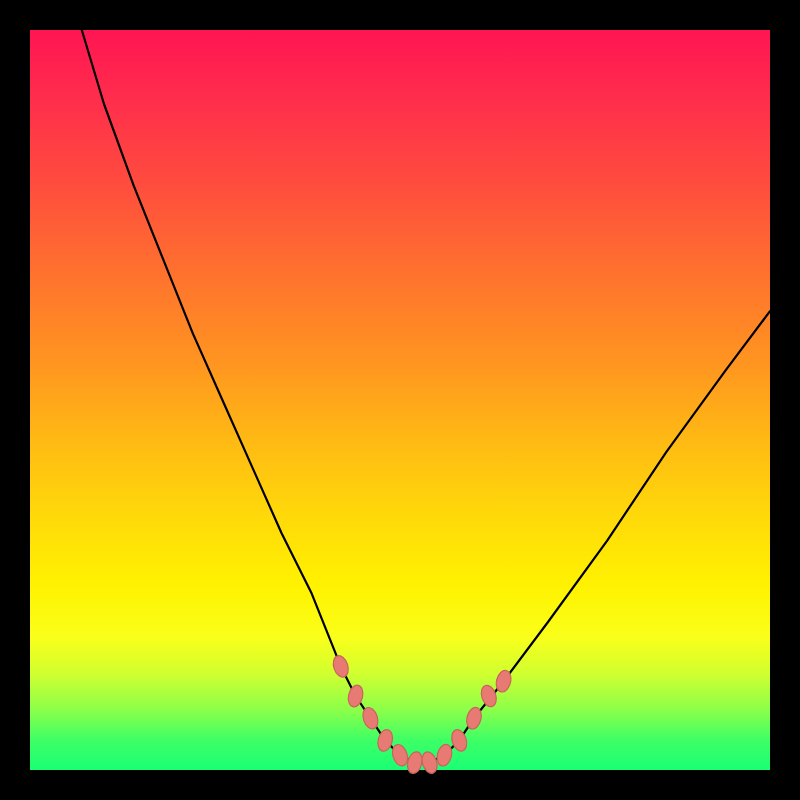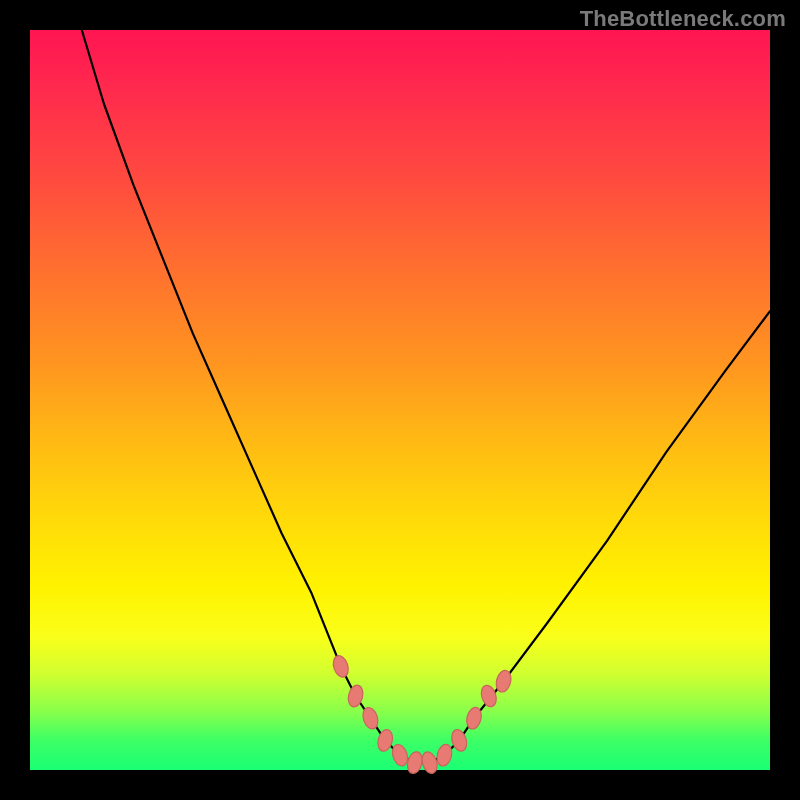--- a/index.html
+++ b/index.html
@@ -69,21 +69,20 @@
   .marker {
     fill: #e77a72;
     stroke: #c9645d;
     stroke-width: 1.2;
   }
 </style>
 </head>
 <body>
 
 <div class="frame">
-  <div class="watermark">TheBottleneck.com</div>
 
   <div class="plot-area">
     <svg class="curve" viewBox="0 0 740 740">
       <path id="curve-path" class="curve-path" d="M51.8 0.0 L74.0 74.0 L103.6 155.4 L133.2 229.4 L162.8 303.4 L192.4 370.0 L222.0 436.6 L251.6 503.2 L281.2 562.4 L310.8 636.4 L325.6 666.0 L340.4 688.2 L355.2 710.4 L370.0 725.2 L384.8 732.6 L399.6 732.6 L414.4 725.2 L429.2 710.4 L444.0 688.2 L473.6 651.2 L518.0 592.0 L577.2 510.6 L636.4 421.8 L695.6 340.4 L740.0 281.2"></path>
       <g id="markers">
           <ellipse cx="310.8" cy="636.4" rx="7" ry="11" class="marker" transform="rotate(-18 310.8 636.4)"></ellipse>
           <ellipse cx="325.6" cy="666.0" rx="7" ry="11" class="marker" transform="rotate(14 325.6 666.0)"></ellipse>
           <ellipse cx="340.4" cy="688.2" rx="7" ry="11" class="marker" transform="rotate(-18 340.4 688.2)"></ellipse>
           <ellipse cx="355.2" cy="710.4" rx="7" ry="11" class="marker" transform="rotate(14 355.2 710.4)"></ellipse>
           <ellipse cx="370.0" cy="725.2" rx="7" ry="11" class="marker" transform="rotate(-18 370.0 725.2)"></ellipse>

